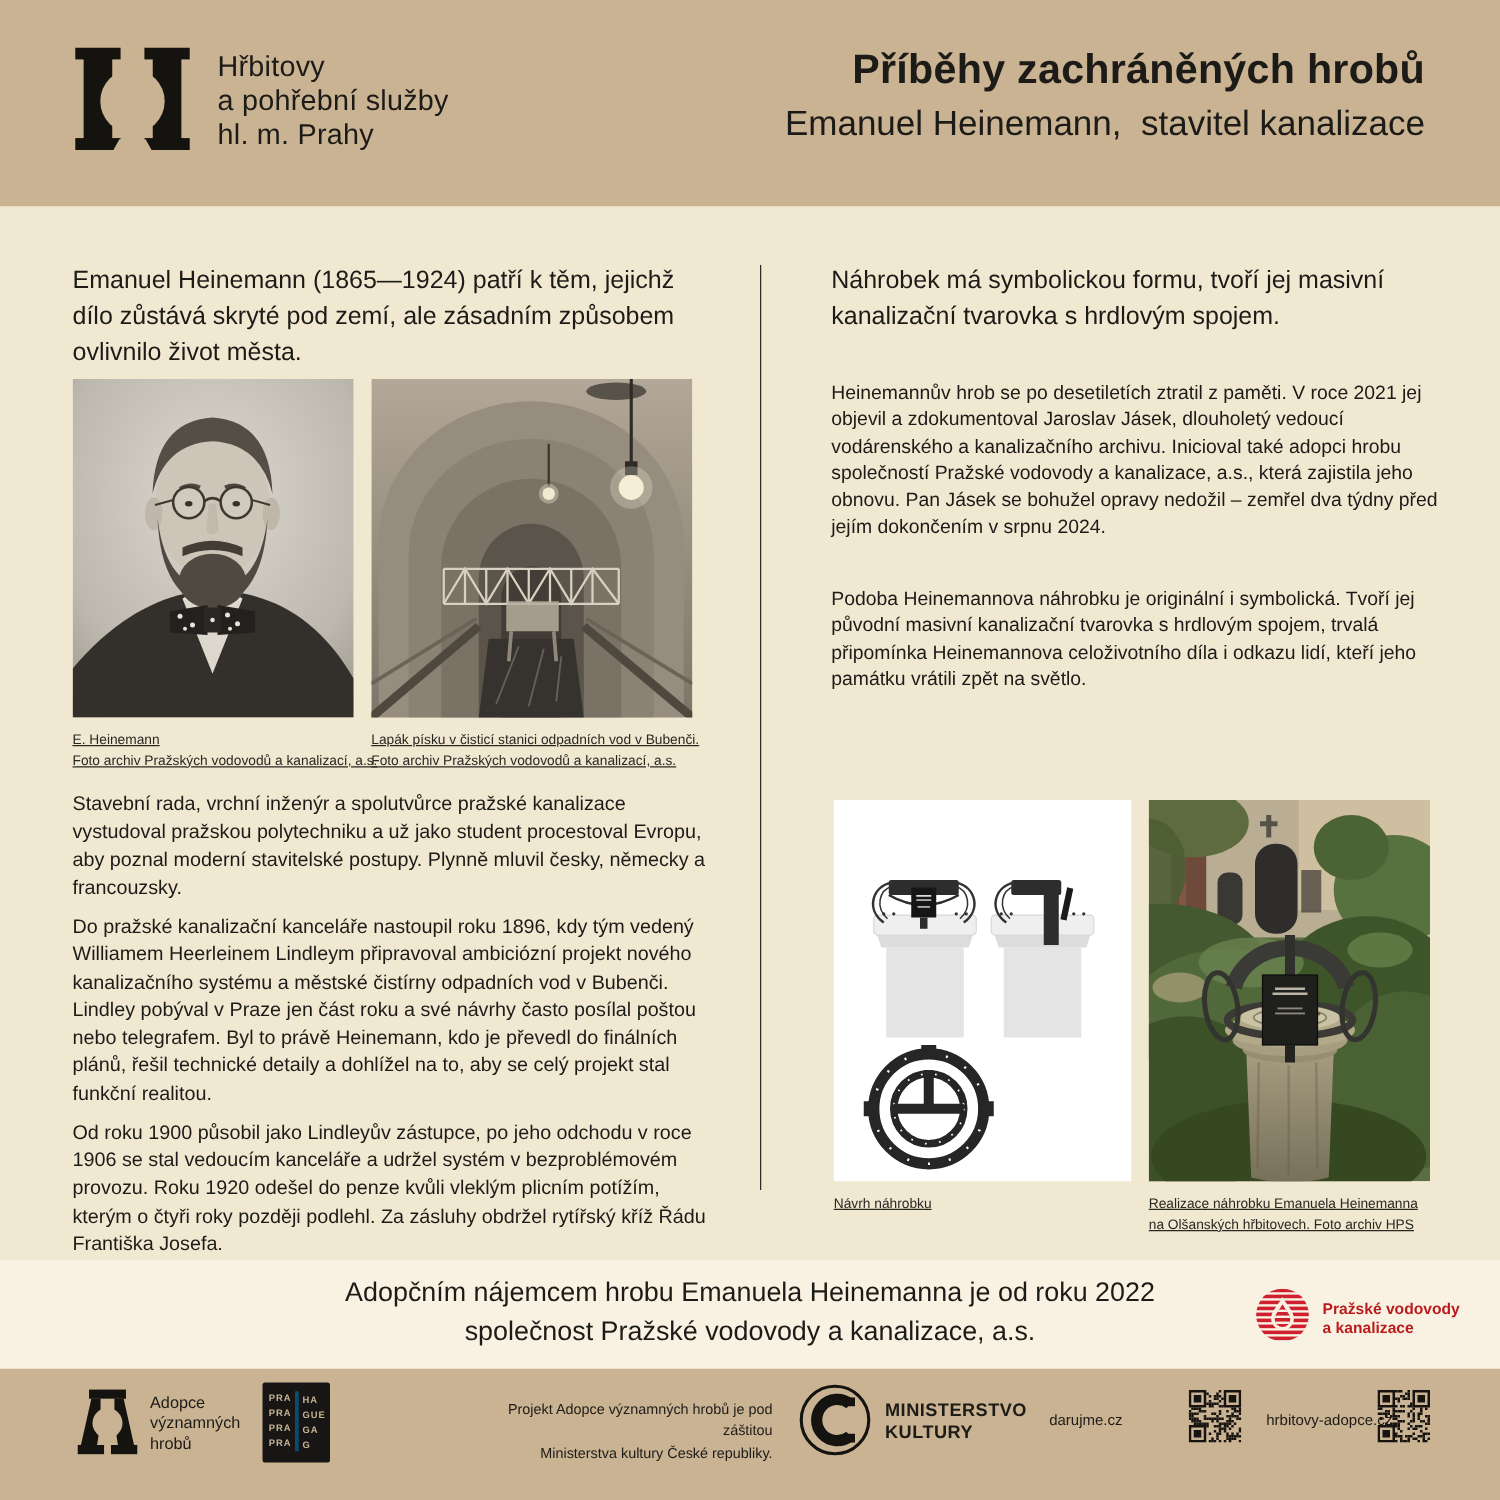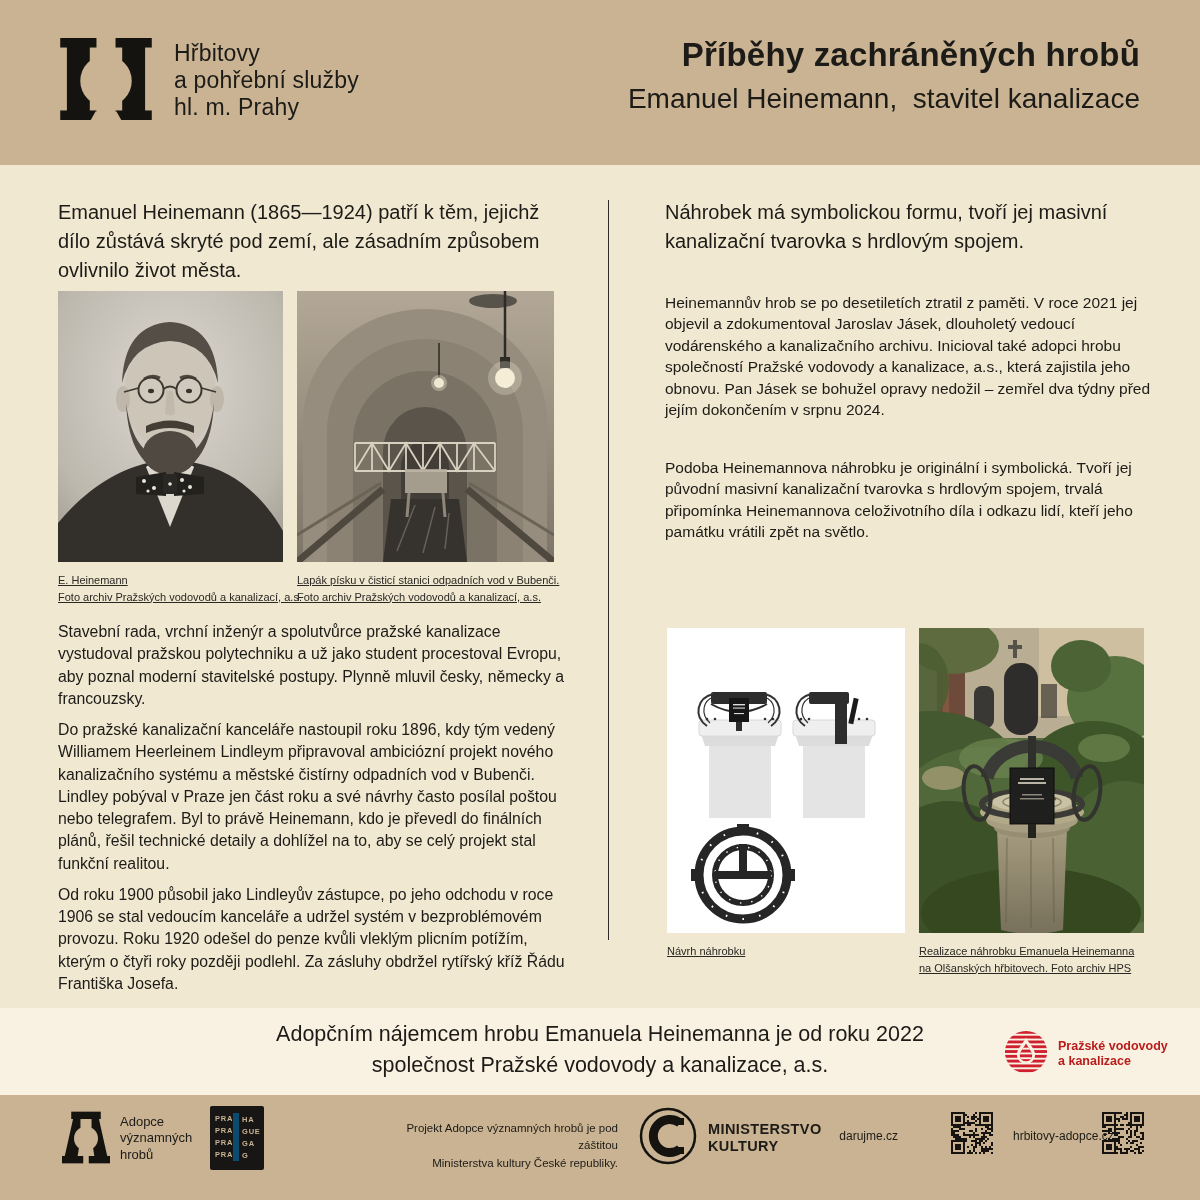--- a/index.html
+++ b/index.html
@@ -8,21 +8,21 @@
 
   
   .header { position:absolute; left:0; top:0; width:1200px; height:165px; background:#c9b392; }
   .logo-row { position:absolute; left:60px; top:38px; display:flex; align-items:flex-start; gap:22px; }
   .logo-text { font-size:23px; line-height:1.18; font-weight:500; letter-spacing:.2px; padding-top:2px; }
   .titles { position:absolute; right:60px; top:36px; text-align:right; }
   .title { font-size:33px; font-weight:600; letter-spacing:.2px; }
   .subtitle { font-size:28px; font-weight:300; margin-top:9px; white-space:pre-wrap; }
 
   
-  .content { position:absolute; left:0; top:165px; width:1200px; height:955px; background:#f1e8d2; }
+  .content { position:absolute; left:0; top:177px; width:1200px; height:955px; background:#f1e8d2; }
   .divider { position:absolute; left:608px; top:35px; width:1px; height:740px; background:#2f2c28; }
 
   .intro { position:absolute; left:58px; top:33px; width:515px; font-size:20px; line-height:1.45; font-weight:500; }
   .photo-row { position:absolute; left:58px; top:126px; display:flex; gap:14px; }
   .photo-frame { display:block; overflow:hidden; }
   .caption { position:absolute; font-size:11px; line-height:1.5; color:#2a2823;text-decoration:underline; }
   .caption span { display:block; }
   .paras { position:absolute; left:58px; top:456px; width:514px; font-size:15.8px; line-height:1.41; }
   .paras p { margin-bottom:9px; }
 
@@ -38,21 +38,21 @@
   .band-line2 { padding-top:6px; font-size:21.5px; font-weight:400; }
   .pvk { position:absolute; left:1003px; top:21px; display:flex; align-items:center; gap:9px; }
   .pvk-text { text-align:left; font-size:12.5px; font-weight:700; color:#b91c1c; line-height:1.18; }
 
   
   .footer { position:absolute; left:0; top:1095px; width:1200px; height:105px; background:#c9b392; }
   .adopce-mark { position:absolute; left:62px; top:15px; }
   .adopce-text { position:absolute; left:120px; top:19px; font-size:13px; line-height:1.25; }
   .praha { position:absolute; left:210px; top:11px; width:54px; height:64px; background:#181614; border-radius:2px; padding:7px 5px 5px 5px; }
   .praha-row { display:flex; height:12px; align-items:center; font-size:7.5px; font-weight:700; letter-spacing:.8px; color:#c7b494; }
-  .praha-l { width:24px; text-align:right; padding-right:3px; border-right:6px solid #0c4a6e; height:12px; line-height:12px; }
+  .praha-l { width:24px; text-align:right; padding-right:3px; border-right:3px solid #0c4a6e; height:12px; line-height:12px; }
   .praha-r { padding-left:3px; }
   .patronage { position:absolute; left:388px; top:25px; width:230px; text-align:right; font-size:11.5px; line-height:1.5; }
   .patronage span { display:block; }
   .ministry-mark { position:absolute; left:638px; top:11px; }
   .ministry-text { position:absolute; left:708px; top:26px; font-size:14.5px; font-weight:700; line-height:1.2; letter-spacing:.4px; }
   .ministry-text span { display:block; }
   .qr-label { position:absolute; font-size:12px; top:34px; }
   .qr-label-1 { left:820px; width:78px; text-align:right; }
   .qr-label-2 { left:1013px; }
   .qr { position:absolute; top:17px; width:42px; height:42px; }

